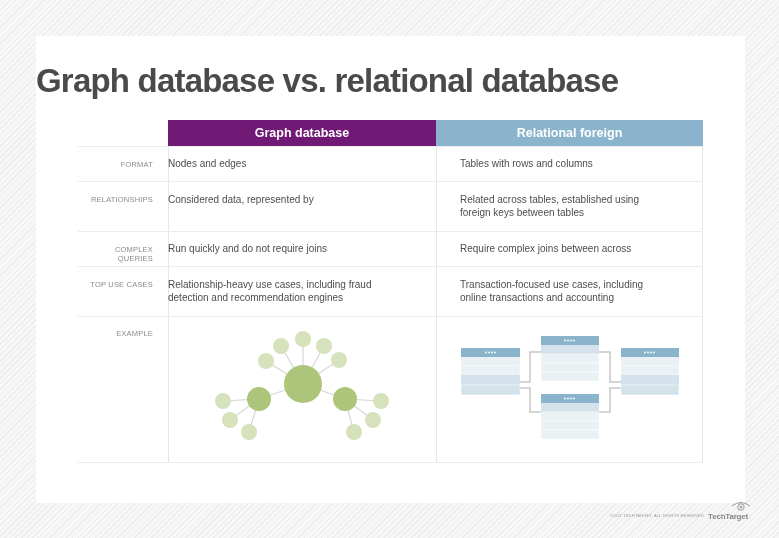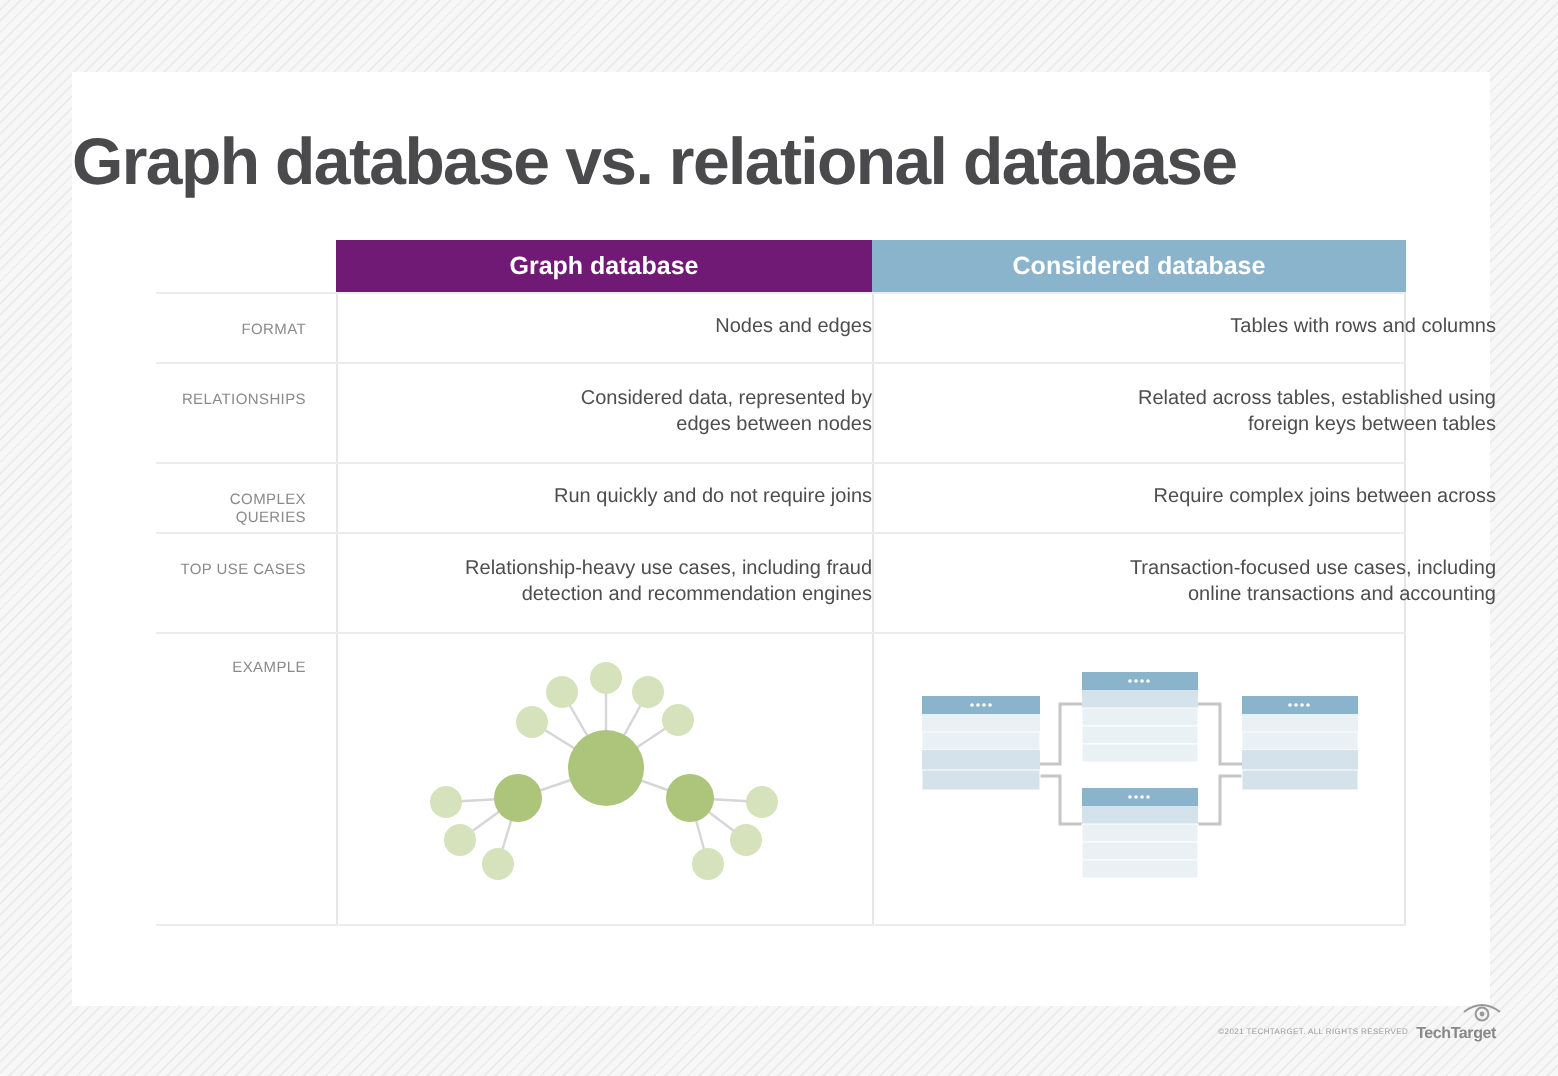--- a/index.html
+++ b/index.html
@@ -21,57 +21,56 @@
   }
   .grid { position: absolute; left: 42px; top: 84px; width: 625px; height: 343px; }
   .hdr { position: absolute; top: 0; height: 26px; color: #fff; font-weight: bold; font-size: 12.5px;
          display: flex; align-items: center; justify-content: center; }
   .hdr.graph { left: 90px; width: 268px; background: #701a75; }
   .hdr.rel { left: 358px; width: 267px; background: #8ab4cb; }
   .vline { position: absolute; top: 26px; width: 1px; background: #e6e6e6; height: 317px; }
   .hline { position: absolute; left: 0; width: 625px; height: 1px; background: #ececec; }
   .rowlabel { position: absolute; left: 0; width: 75px; text-align: right; font-size: 7.5px;
               color: #8a8a8a; letter-spacing: 0.2px; }
-  .cell { position: absolute; font-size: 10px; color: #4d4d4d; text-align: right; line-height: 13px; }
+  .cell { position: absolute; font-size: 10px; color: #4d4d4d; text-align: left; line-height: 13px; }
   .cell.g { left: 90px; width: 268px; }
   .cell.r { left: 358px; width: 312px; padding-left: 24px; }
   .footer { position: absolute; right: 31px; top: 512px; display: flex; align-items: center; gap: 4px; }
   .copyright { font-size: 4px; color: #9a9a9a; letter-spacing: 0.2px; padding-bottom: 3px; }
   .brand { font-size: 8px; color: #888; position: relative; font-weight: bold; letter-spacing: -0.2px; }
   .ex-svg { position: absolute; left: 0; top: 0; }
 </style>
 </head>
 <body>
 
 <div class="card">
   <div class="title">Graph database vs. relational database</div>
 
   <div class="grid">
     <div class="hdr graph">Graph database</div>
-    <div class="hdr rel">Considered database</div>
+    <div class="hdr rel">Relational foreign</div>
 
     <div class="vline" style="left:90px"></div>
     <div class="vline" style="left:358px"></div>
     <div class="vline" style="left:624px"></div>
 
     <div class="hline" style="top:26px"></div>
     <div class="hline" style="top:61px"></div>
     <div class="hline" style="top:111px"></div>
     <div class="hline" style="top:146px"></div>
     <div class="hline" style="top:196px"></div>
     <div class="hline" style="top:342px"></div>
 
     <div class="rowlabel" style="top:40px">FORMAT</div>
     <div class="cell g" style="top:37px">Nodes and edges</div>
     <div class="cell r" style="top:37px">Tables with rows and columns</div>
 
     <div class="rowlabel" style="top:75px">RELATIONSHIPS</div>
     <div class="cell g" style="top:73px">
       <div>Considered data, represented by</div>
-      <div>edges between nodes</div>
     </div>
     <div class="cell r" style="top:73px">
       <div>Related across tables, established using</div>
       <div>foreign keys between tables</div>
     </div>
 
     <div class="rowlabel" style="top:125px">COMPLEX QUERIES</div>
     <div class="cell g" style="top:122px">Run quickly and do not require joins</div>
     <div class="cell r" style="top:122px">Require complex joins between across</div>
 

